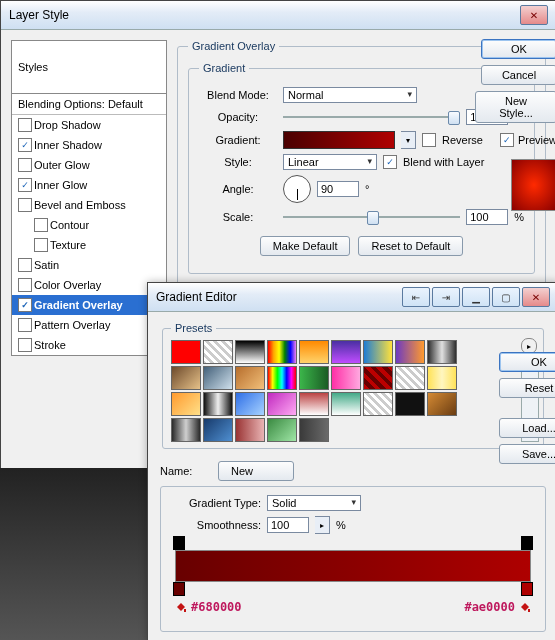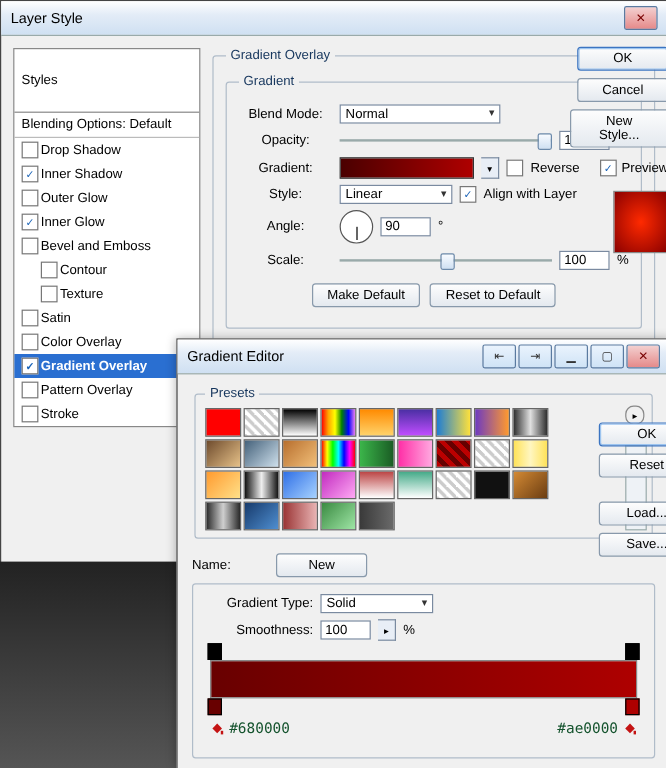--- a/index.html
+++ b/index.html
@@ -49,21 +49,21 @@
 .preset-scroll .up,.preset-scroll .dn{height:14px;border-bottom:1px solid #9aa;display:flex;align-items:center;justify-content:center;font-size:8px}
 .preset-scroll .dn{position:absolute;bottom:0;left:0;right:0;border-top:1px solid #9aa;border-bottom:none}
 .editor-right{position:absolute;right:-1px;top:40px;width:60px;display:flex;flex-direction:column;gap:6px}
 .editor-right .btn{width:54px;text-align:center}
 .namebox{flex:1;border:1px solid #7a8aa0;background:#fff;padding:2px 4px}
 .grad-bar{height:30px;border:1px solid #888;background:linear-gradient(90deg,#680000,#ae0000);position:relative;margin:4px 4px 0}
 .stop{position:absolute;width:10px;height:12px;border:1px solid #000;background:#ddd}
 .stop.top{top:-14px;background:#000}
 .stop.bot{bottom:-14px}
 .hex{font-family:Consolas,monospace;font-size:12px}
-.red{color:#14532d;font-weight:normal}
+.red{color:#be185d;font-weight:bold}
 .paint{width:12px;height:12px;display:inline-block}
 .bottom-dark{position:absolute;left:0;top:468px;width:148px;height:172px;background:linear-gradient(#222,#555)}
 </style>
 </head>
 <body>
 
 <div id="layerStyle" class="window">
   <div class="titlebar">
     <span>Layer Style</span>
     <div class="controls">
@@ -149,21 +149,21 @@
             <label>Gradient:</label>
             <span class="gradient-swatch"></span>
               <span class="dd">▾</span>
             <span class="chk"></span>
             <span>Reverse</span>
           </div>
           <div class="row">
             <label>Style:</label>
             <div class="select"><span>Linear</span></div>
             <span class="chk">✓</span>
-            <span>Align with Layer</span>
+            <span>Blend with Layer</span>
           </div>
           <div class="row">
             <label>Angle:</label>
             <div class="angle"></div>
             <div class="numbox">90</div>
             <span>°</span>
           </div>
           <div class="row">
             <label>Scale:</label>
             <div class="slider">
@@ -255,21 +255,21 @@
     <div class="editor-right">
       <div class="btn primary">OK</div>
       <div class="btn">Reset</div>
       <div style="height:8px"></div>
       <div class="btn">Load...</div>
       <div class="btn">Save...</div>
     </div>
 
     <div class="row" style="margin-top:12px">
       <span style="width:44px">Name:</span>
-      <div class="btn" style="margin-left:20px;width:50px;text-align:center">New</div>
+      <div class="btn" style="margin-left:8px;width:50px;text-align:left">New</div>
     </div>
 
     <fieldset class="fieldset" style="">
       <div class="row" style="margin-top:0">
         <span style="width:90px;text-align:right">Gradient Type:</span>
         <div class="select"><span>Solid</span></div>
       </div>
       <div class="row">
         <span style="width:90px;text-align:right">Smoothness:</span>
         <div class="numbox">100</div>

